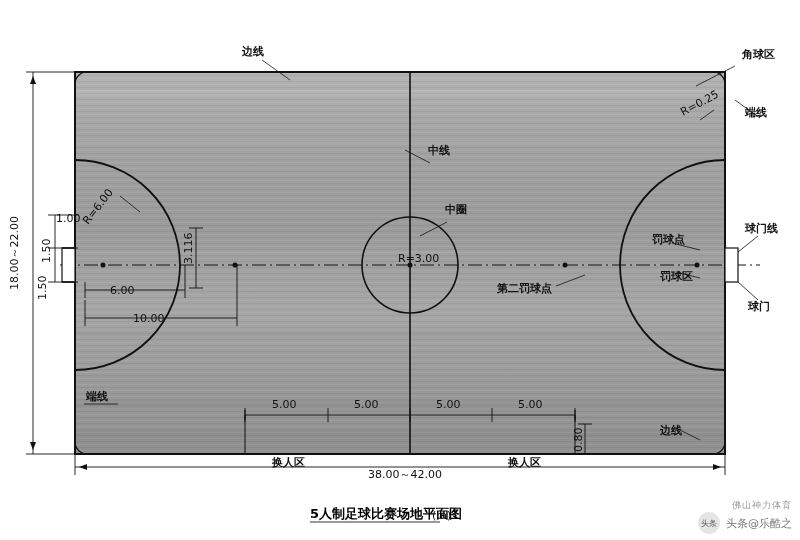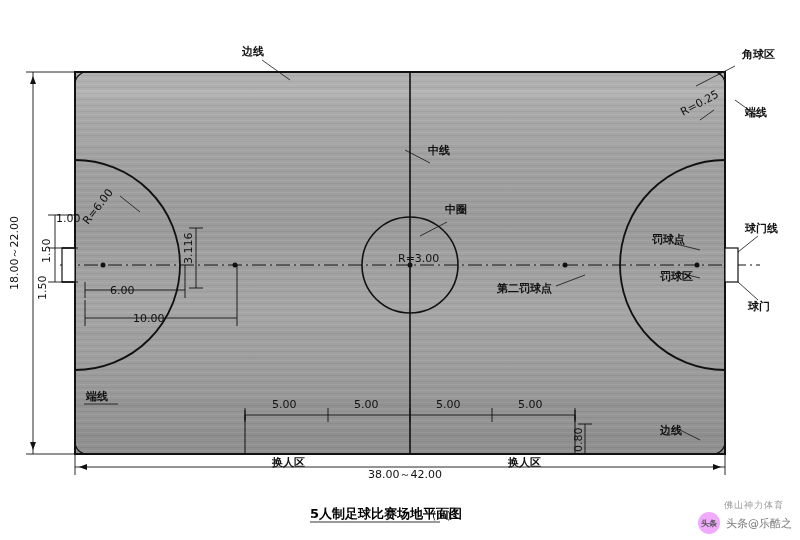--- a/index.html
+++ b/index.html
@@ -22,26 +22,26 @@
     font-size:13px;font-weight:bold;fill:#000;
   }
   .wm{
     position:absolute;right:8px;bottom:6px;
     display:flex;align-items:center;gap:6px;
     color:#777;font-size:11px;
     font-family:"DejaVu Sans","Liberation Sans",sans-serif;
   }
   .wm-logo{
     width:22px;height:22px;border-radius:50%;
-    background:#f0abfc;color:#555;font-size:8px;
+    background:#e5e5e5;color:#555;font-size:8px;
     display:flex;align-items:center;justify-content:center;
-    text-align:center;line-height:9px;font-weight:bold;
+    text-align:center;line-height:9px;
   }
   .wm-top{
-    position:absolute;right:16px;bottom:28px;
+    position:absolute;right:8px;bottom:28px;
     color:#999;font-size:9px;letter-spacing:1px;
     font-family:"DejaVu Sans","Liberation Sans",sans-serif;
   }
 </style>
 </head>
 <body>
 
 <div id="stage">
 <svg width="800" height="540" viewBox="0 0 800 540">
   <defs>

